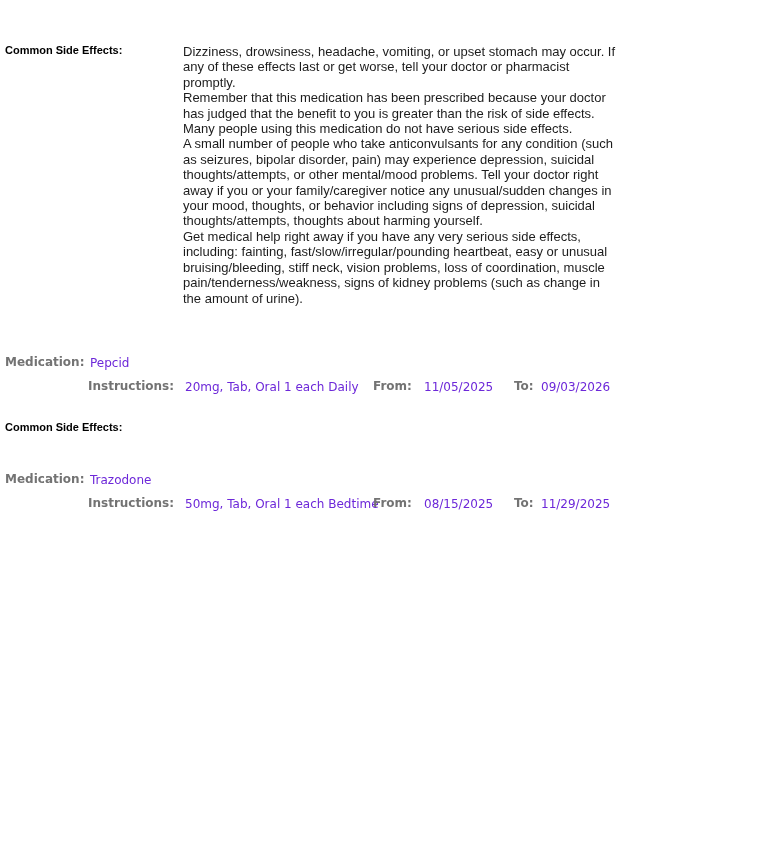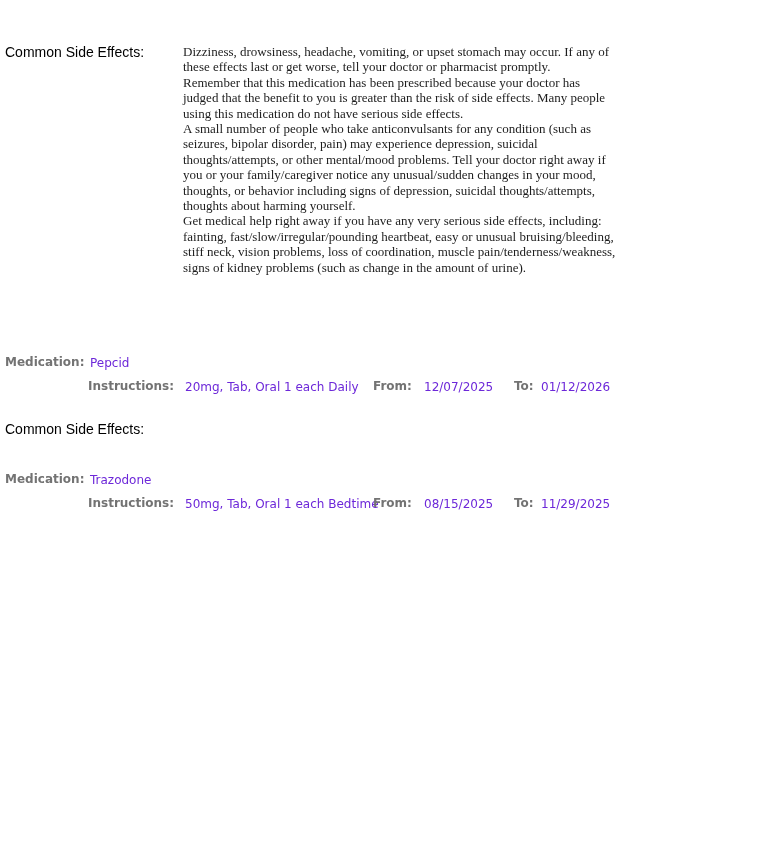--- a/index.html
+++ b/index.html
@@ -7,30 +7,30 @@
   .doc {
     position: relative;
     width: 768px;
     height: 864px;
     background: #ffffff;
   }
   .se-label {
     position: absolute;
     left: 5px;
     font-family: "Liberation Sans", sans-serif;
-    font-size: 14px;
-    font-weight: normal;
+    font-size: 11px;
+    font-weight: bold;
     color: #000000;
     white-space: nowrap;
   }
   .se-text {
     position: absolute;
     left: 183px;
     width: 433px;
-    font-family: Liberation Serif, serif;
+    font-family: Liberation Sans, sans-serif;
     font-size: 13px;
     line-height: 15.4px;
     color: #1c1c1c;
     white-space: pre-line;
   }
   .se-text.indent-first { text-indent: 10px; }
   .fld-label {
     position: absolute;
     font-family: "DejaVu Sans", sans-serif;
     font-size: 12px;
@@ -56,23 +56,23 @@
 Remember that this medication has been prescribed because your doctor has judged that the benefit to you is greater than the risk of side effects. Many people using this medication do not have serious side effects.
 A small number of people who take anticonvulsants for any condition (such as seizures, bipolar disorder, pain) may experience depression, suicidal thoughts/attempts, or other mental/mood problems. Tell your doctor right away if you or your family/caregiver notice any unusual/sudden changes in your mood, thoughts, or behavior including signs of depression, suicidal thoughts/attempts, thoughts about harming yourself.
 Get medical help right away if you have any very serious side effects, including: fainting, fast/slow/irregular/pounding heartbeat, easy or unusual bruising/bleeding, stiff neck, vision problems, loss of coordination, muscle pain/tenderness/weakness, signs of kidney problems (such as change in the amount of urine).</div>
 
   <div class="fld-label" style="left:5px; top:355px">Medication:</div>
   <div class="fld-value" style="left:90px; top:356px">Pepcid</div>
 
   <div class="fld-label" style="left:88px; top:379px">Instructions:</div>
   <div class="fld-value" style="left:185px; top:380px">20mg, Tab, Oral 1 each Daily</div>
   <div class="fld-label" style="left:373px; top:379px">From:</div>
-  <div class="fld-value" style="left:424px; top:380px">12/07/2025</div>
+  <div class="fld-value" style="left:424px; top:380px">11/05/2025</div>
   <div class="fld-label" style="left:514px; top:379px">To:</div>
-  <div class="fld-value" style="left:541px; top:380px">01/12/2026</div>
+  <div class="fld-value" style="left:541px; top:380px">09/03/2026</div>
 
   <div class="se-label" style="top:421px">Common Side Effects:</div>
 
   <div class="fld-label" style="left:5px; top:472px">Medication:</div>
   <div class="fld-value" style="left:90px; top:473px">Trazodone</div>
 
   <div class="fld-label" style="left:88px; top:496px">Instructions:</div>
   <div class="fld-value" style="left:185px; top:497px">50mg, Tab, Oral 1 each Bedtime</div>
   <div class="fld-label" style="left:373px; top:496px">From:</div>
   <div class="fld-value" style="left:424px; top:497px">08/15/2025</div>

